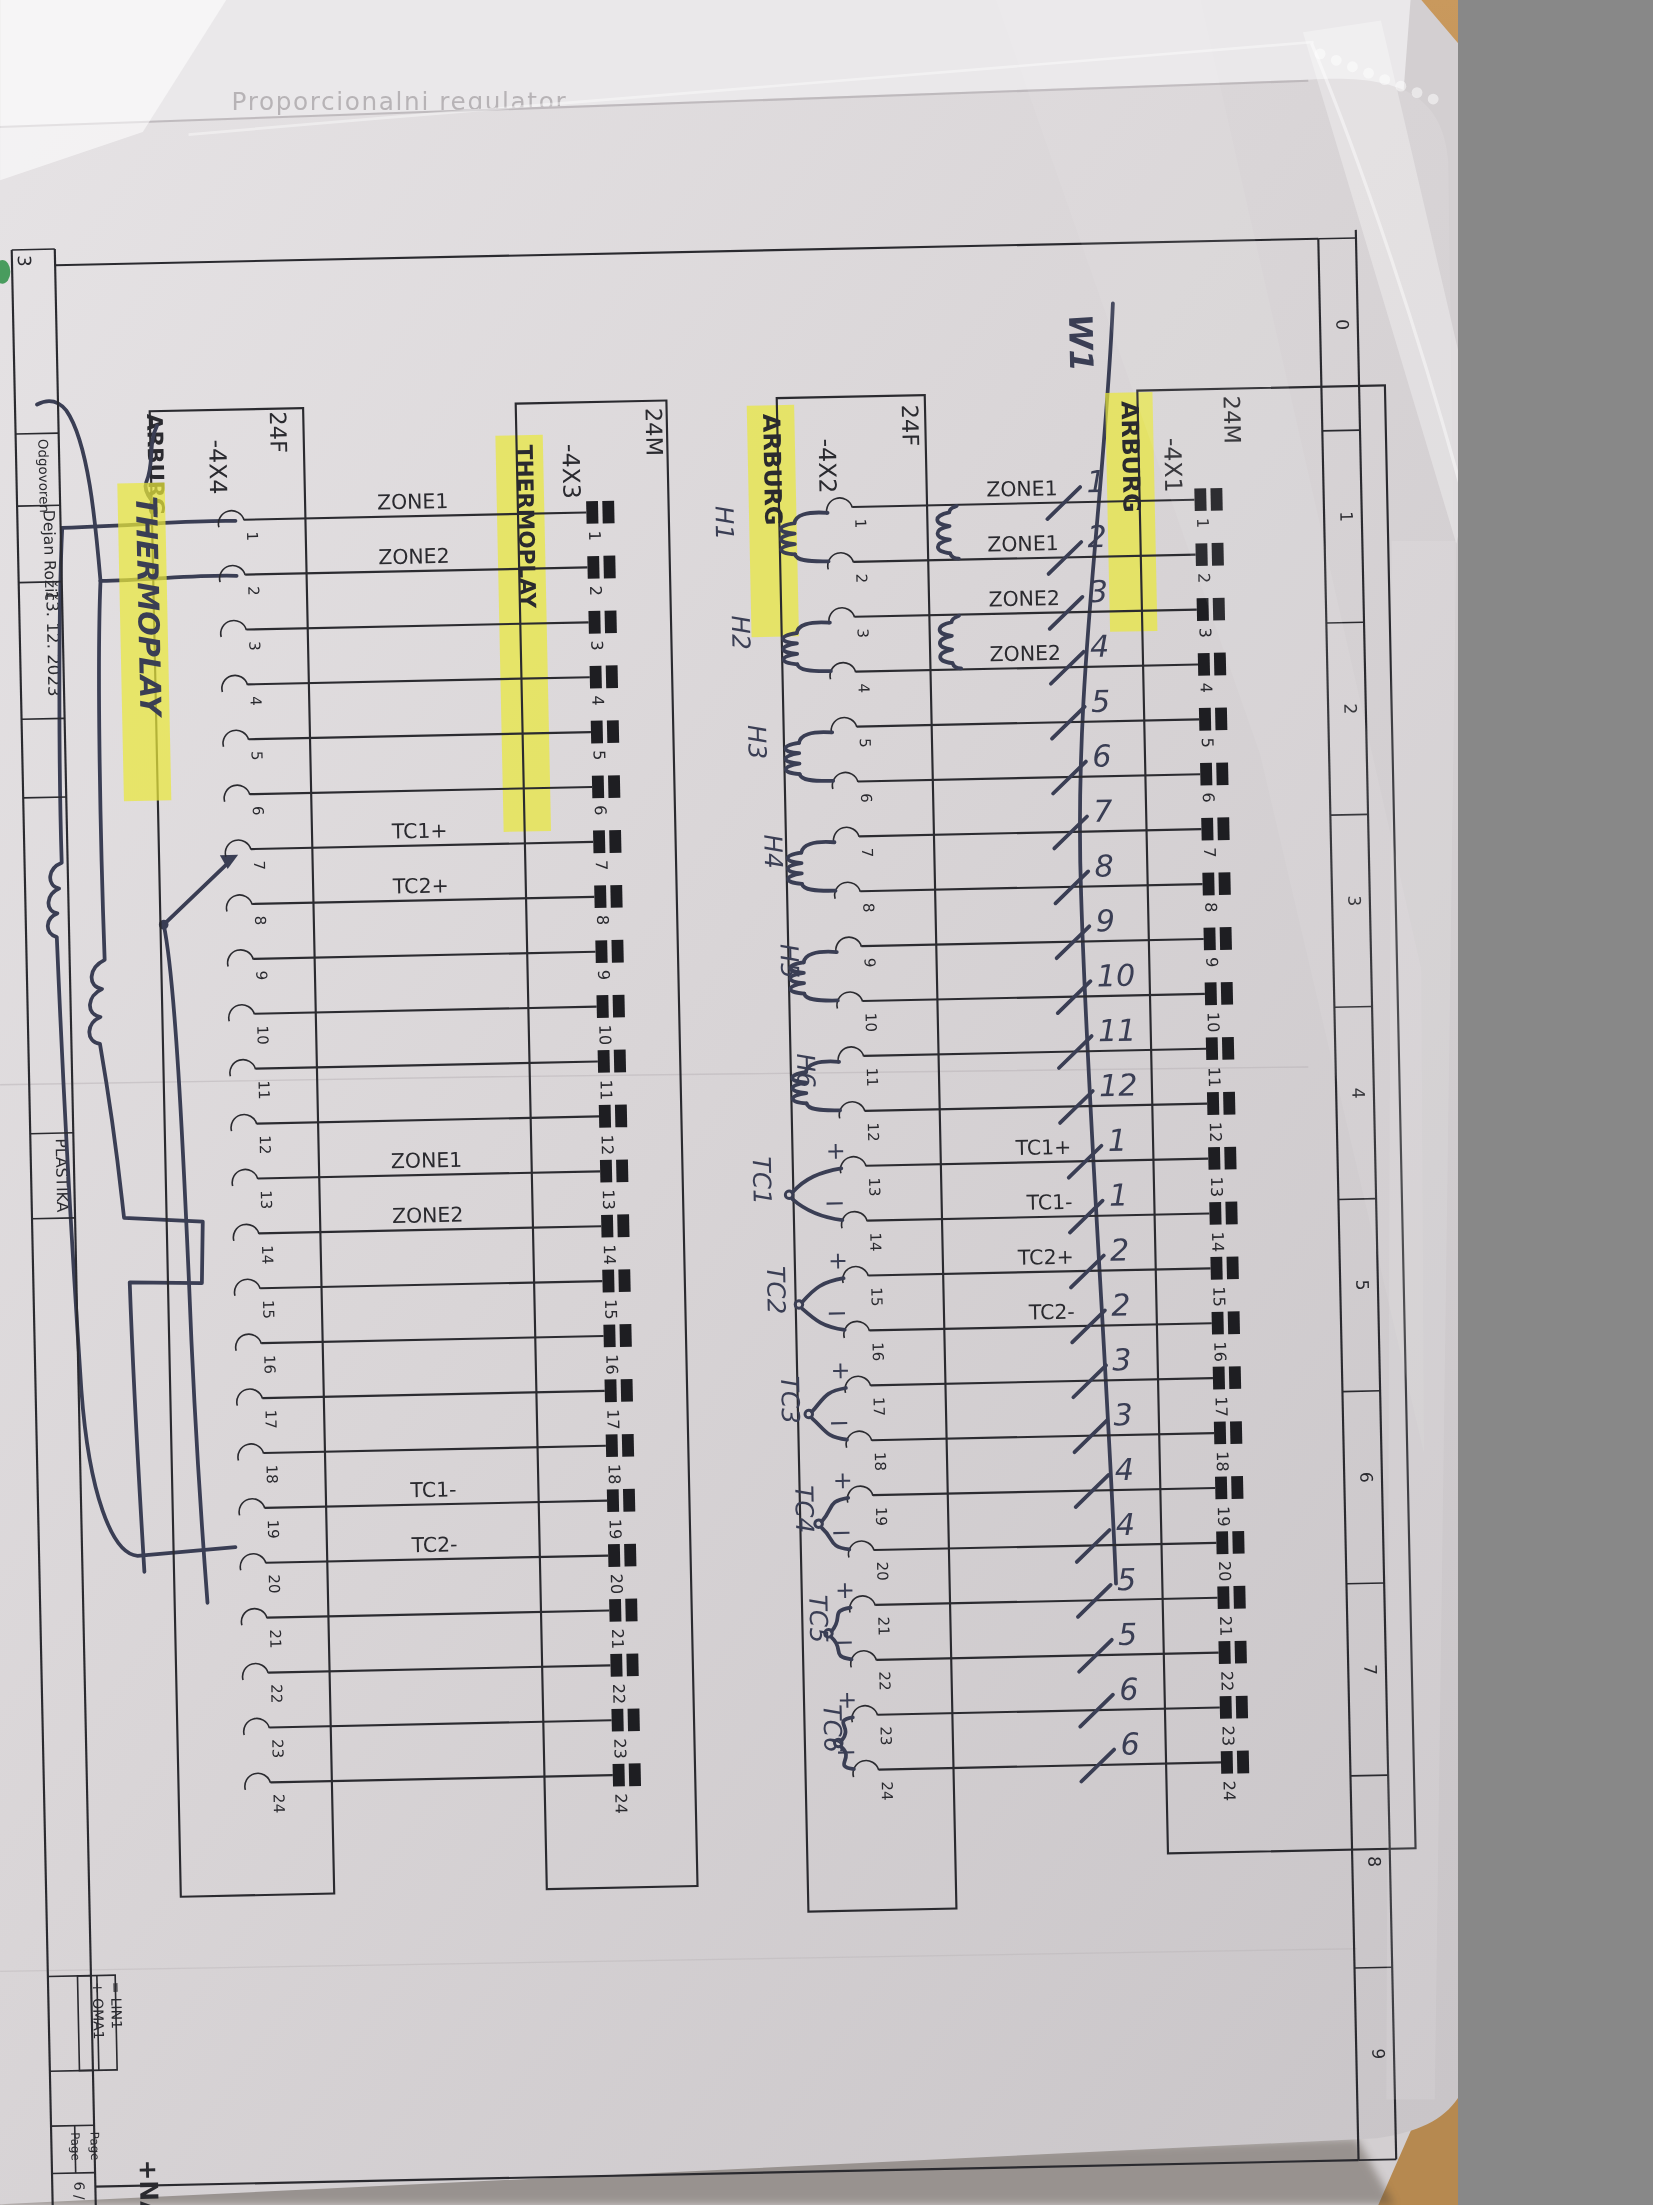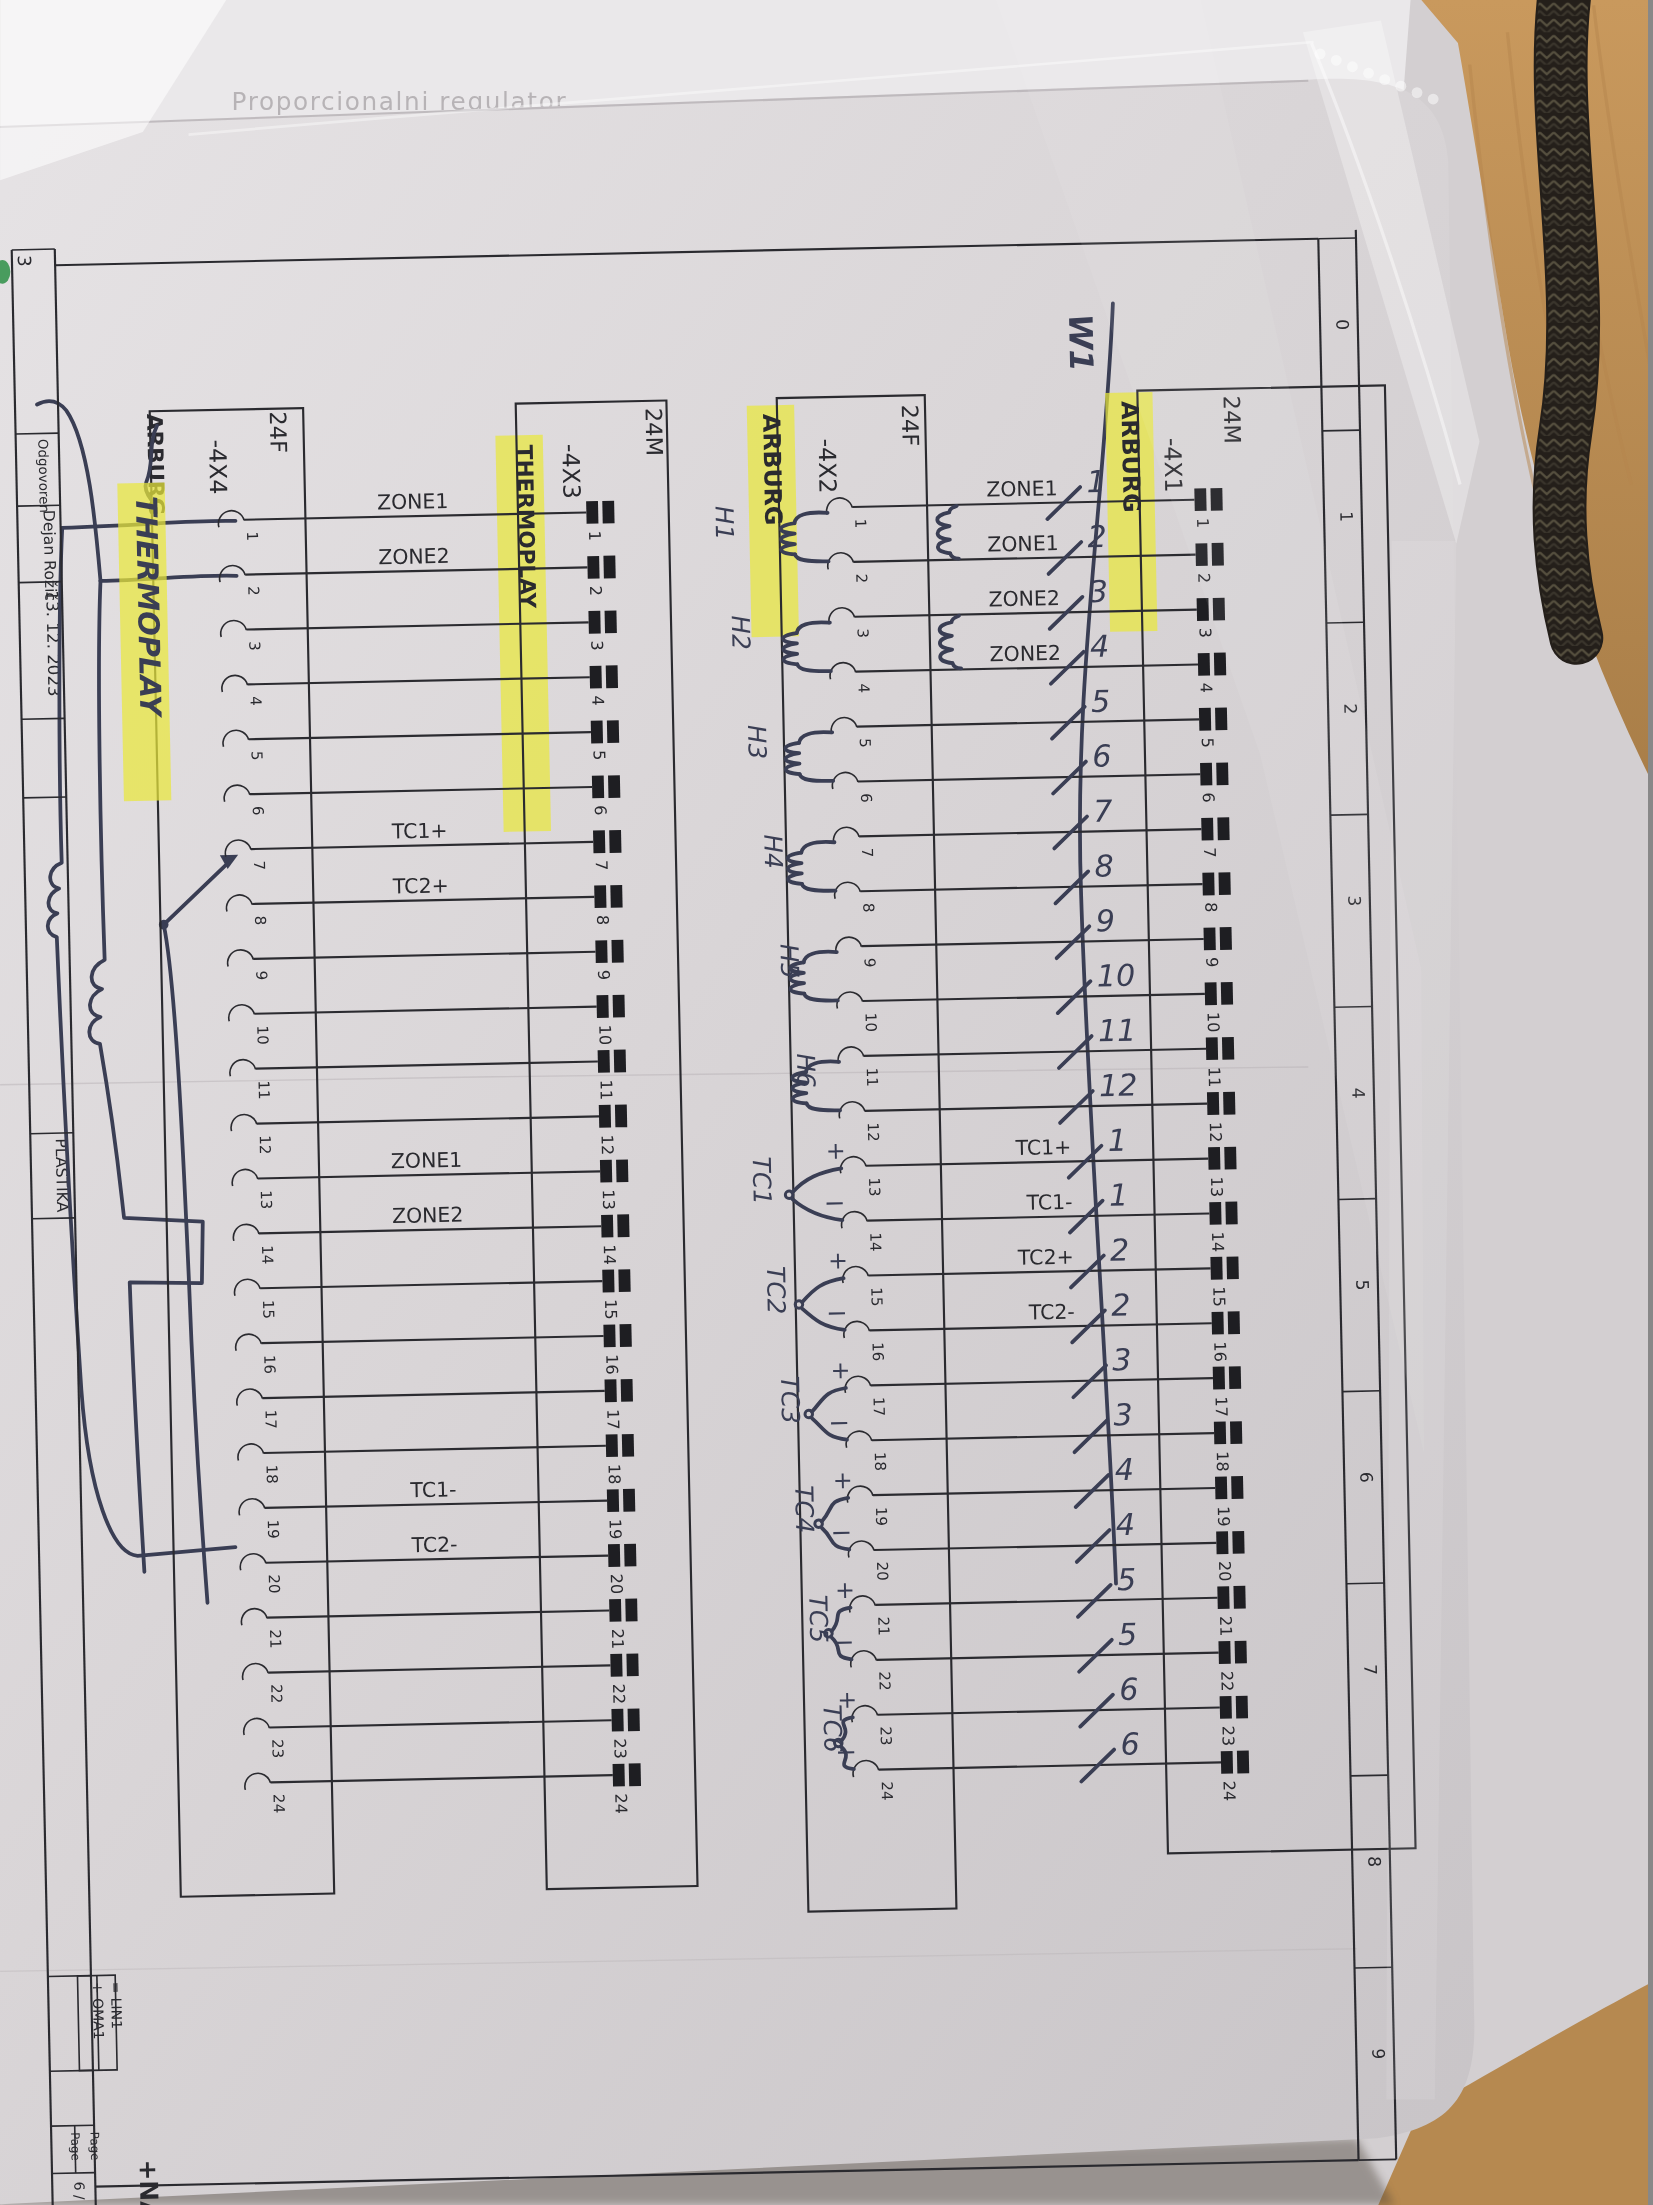--- a/index.html
+++ b/index.html
@@ -1,16 +1,16 @@
 <!DOCTYPE html>
 <html style="font-size:8.6px"><head>
 <meta charset="utf-8">
 <style>
   html,body{margin:0;padding:0;background:#888;}
-  #stage{position:relative;width:1648px;height:2205px;overflow:hidden;font-family:"DejaVu Sans",sans-serif;}
+  #stage{position:relative;width:1458px;height:2205px;overflow:hidden;font-family:"DejaVu Sans",sans-serif;}
   svg{position:absolute;left:0;top:0;}
   text{font-family:"DejaVu Sans",sans-serif;}
   .ink{fill:#2a2a2f;}
   .ink-bold{fill:#2a2a2f;font-weight:bold;}
   .pen-text{fill:#3a3e54;font-style:italic;}
   .pen-bold{fill:#3a3e54;font-style:italic;font-weight:bold;}
   .faint{fill:#8e898c;opacity:.55;letter-spacing:3px;}
   .frame-line{stroke:#2a2a2f;stroke-width:4;fill:none;}
   .thin-line{stroke:#2a2a2f;stroke-width:3;fill:none;}
   .wire{stroke:#2b2b30;stroke-width:4;fill:none;}

